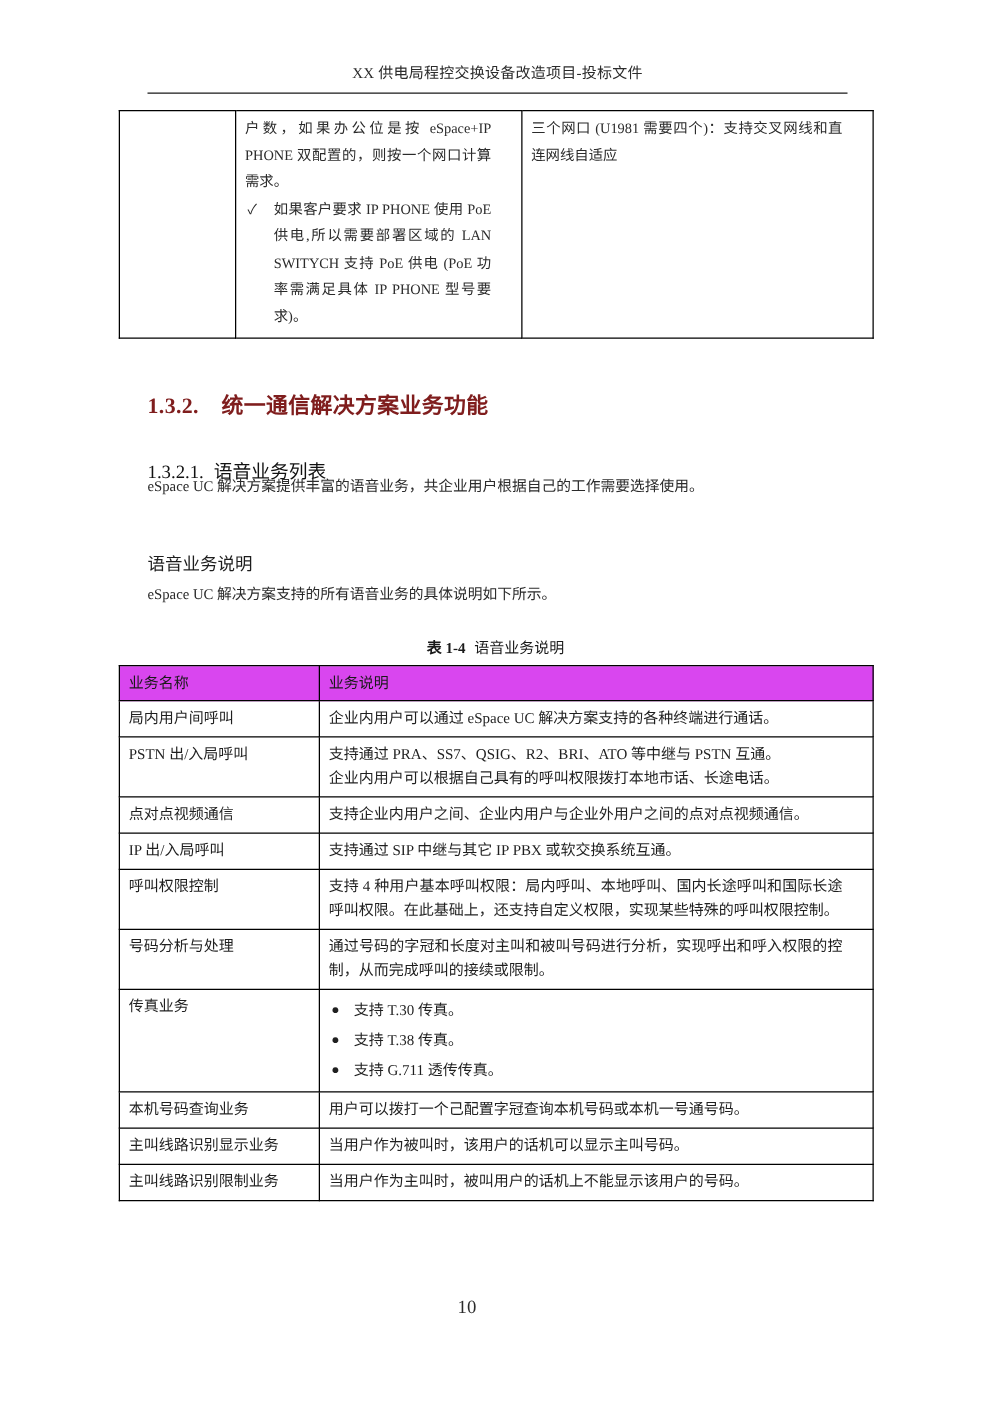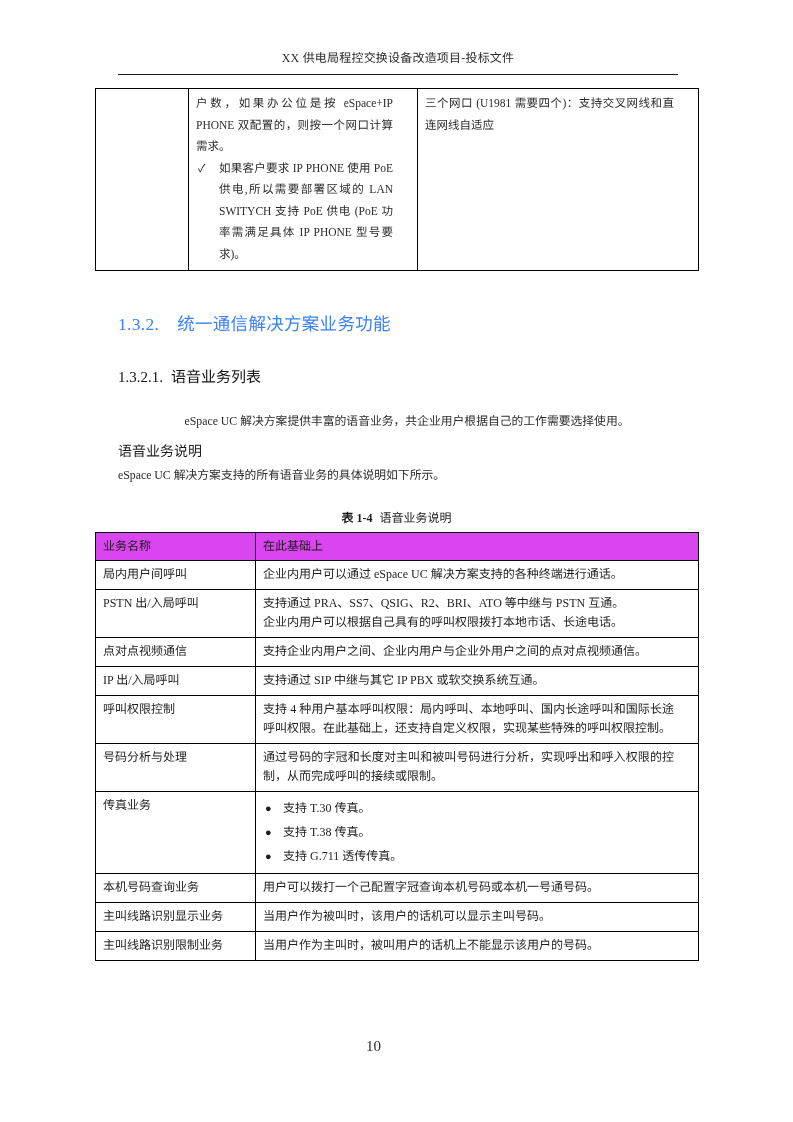--- a/index.html
+++ b/index.html
@@ -96,23 +96,23 @@
     font-size: 11px;
     line-height: 21.5px;
   }
 
   
   .h2 {
     position: absolute;
     left: 118px;
     top: 310px;
     font-size: 17.5px;
-    font-weight: normal;
+    font-weight: bold;
     letter-spacing: .3px;
-    color: #3b82f6;
+    color: #7f1d1d;
     white-space: nowrap;
   }
   .h2 .num { margin-right: 18px; }
 
   .h3 {
     position: absolute;
     left: 118px;
     top: 365px;
     font-size: 15px;
     color: #111111;
@@ -130,21 +130,21 @@
   }
 
   .body-p {
     position: absolute;
     left: 118px;
     width: 578px;
     font-size: 11.8px;
     line-height: 18px;
     color: #2b2b2b;
   }
-  .body-p.p1 { top: 412px; text-align: center; }
+  .body-p.p1 { top: 380px; }
   .body-p.p2 { top: 466px; }
 
   
   .tbl-caption {
     position: absolute;
     left: 95px;
     top: 508px;
     width: 603px;
     text-align: center;
     font-size: 12px;
@@ -266,21 +266,21 @@
 
   <div class="main-table-wrap">
     <table class="doc-table main-table">
       <colgroup>
         <col class="mc1">
           <col class="mc2">
       </colgroup>
       <thead>
         <tr>
           <th>业务名称</th>
-          <th>在此基础上</th>
+          <th>业务说明</th>
         </tr>
       </thead>
       <tbody>
           <tr>
             <td class="name-cell">局内用户间呼叫</td>
             <td>
               <p>企业内用户可以通过 eSpace UC 解决方案支持的各种终端进行通话。</p>
             </td>
           </tr>
           <tr>

